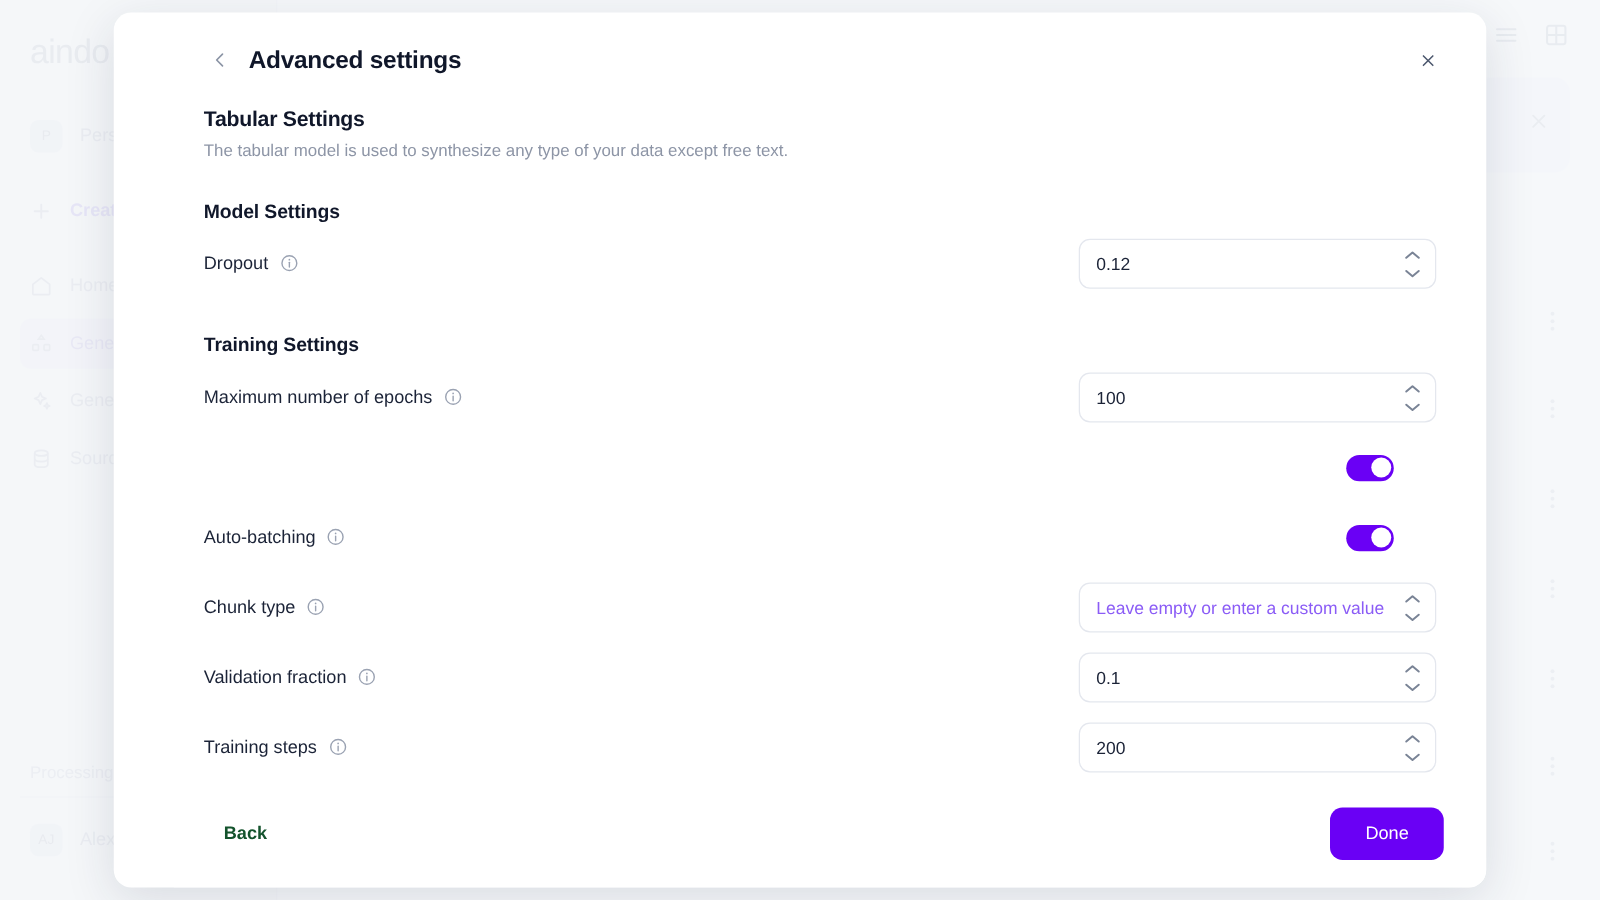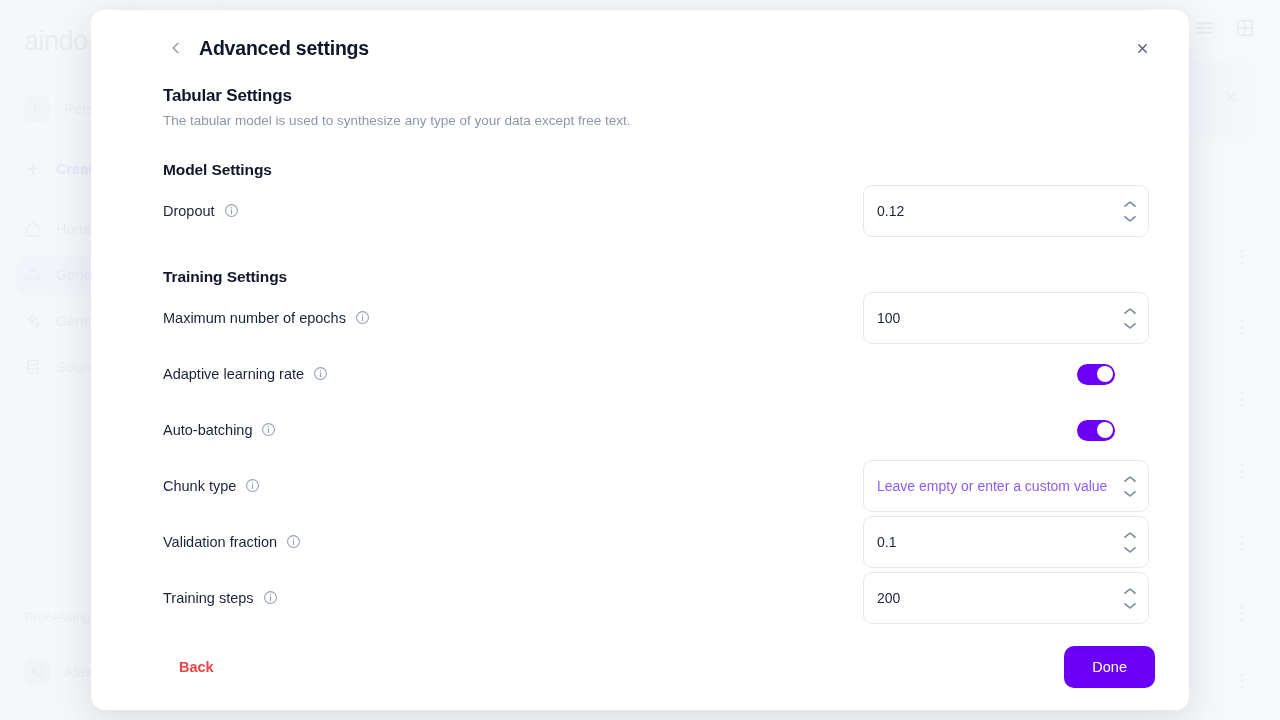--- a/index.html
+++ b/index.html
@@ -219,21 +219,21 @@
   .field-ctrl {
     margin-left: auto;
     display: flex;
     justify-content: flex-end;
     align-items: center;
   }
 
   .num-input {
     position: relative;
     width: 286px;
-    height: 52px;
+    height: 40px;
     border: 1px solid #e4e7ee;
     border-radius: 9px;
     background: #fff;
     display: flex;
     align-items: center;
     padding: 0 34px 0 13px;
     cursor: text;
   }
 
   .num-input .val {
@@ -281,21 +281,21 @@
     flex: 0 0 auto;
     display: flex;
     align-items: center;
     padding: 0 34px 0 24px;
     background: #fff;
   }
 
   .btn-back {
     font-size: 14.5px;
     font-weight: 700;
-    color: #ef4444;
+    color: #14532d;
     background: none;
     border: none;
     padding: 10px 16px;
     border-radius: 9px;
     cursor: pointer;
     font-family: inherit;
   }
 
   .btn-done {
     margin-left: auto;
@@ -539,30 +539,20 @@
                 <svg viewBox="0 0 14 9" fill="none" stroke="currentColor" stroke-width="1.6" stroke-linecap="round" stroke-linejoin="round">
                   <path d="M2 2.8L7 7l5-4.2"></path>
                 </svg>
               </span>
           </span>
         </div>
       </div>
     </div>
 
     <div class="field-row">
-      <div class="field-label">
-        <span>Adaptive learning rate</span>
-        <span class="info-ico">
-          <svg viewBox="0 0 24 24" fill="none" stroke="currentColor" stroke-width="1.8">
-              <circle cx="12" cy="12" r="9.5"></circle>
-              <path d="M12 11v6" stroke-linecap="round"></path>
-              <circle cx="12" cy="7.6" r="1.1" fill="currentColor" stroke="none"></circle>
-            </svg>
-        </span>
-      </div>
       <div class="field-ctrl">
         <div class="toggle">
           <span class="knob"></span>
         </div>
       </div>
     </div>
 
     <div class="field-row">
       <div class="field-label">
         <span>Auto-batching</span>

